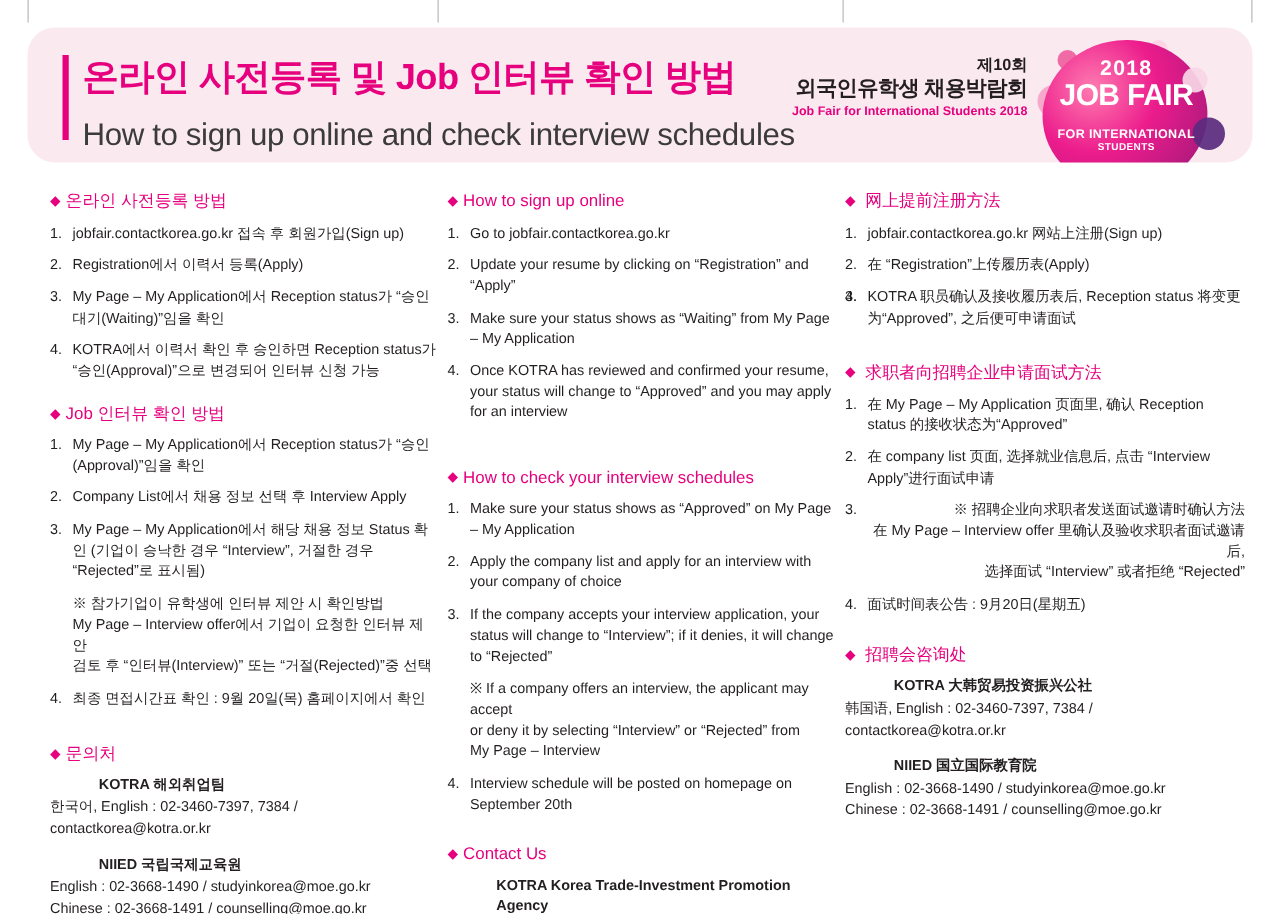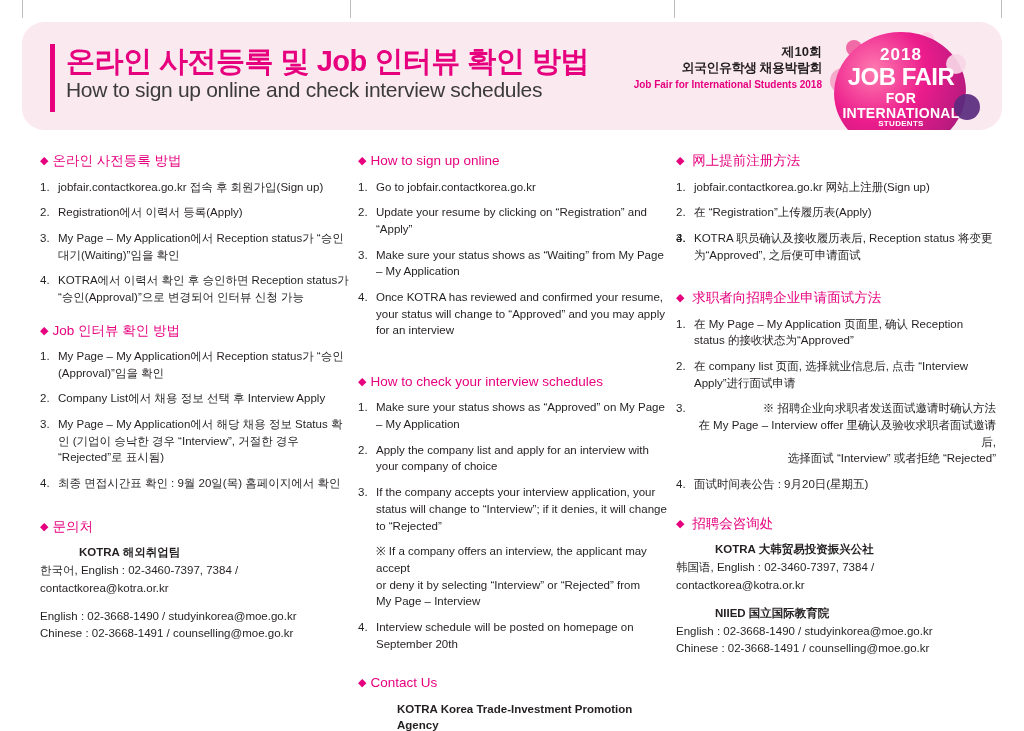--- a/index.html
+++ b/index.html
@@ -58,41 +58,41 @@
     top: 20px;
     font-size: 29px;
     font-weight: bold;
     color: #e6007e;
     letter-spacing: -0.5px;
     white-space: nowrap;
   }
   .banner-title-en {
     position: absolute;
     left: 44px;
-    top: 56px;
-    font-size: 21px;
+    top: 72px;
+    font-size: 25px;
     font-weight: 300;
     color: #3b3b3b;
     letter-spacing: -0.3px;
     white-space: nowrap;
   }
   .banner-right {
     position: absolute;
     right: 180px;
     top: 22px;
     text-align: right;
     line-height: 1.25;
   }
   .br-line1 {
     font-size: 13px;
     color: #231f20;
     font-weight: bold;
   }
   .br-line2 {
-    font-size: 13px;
+    font-size: 17px;
     color: #231f20;
     font-weight: bold;
     letter-spacing: -0.5px;
   }
   .br-line3 {
     font-size: 10px;
     color: #e6007e;
     font-weight: bold;
     margin-top: 2px;
   }
@@ -148,24 +148,24 @@
     font-size: 17px;
     font-weight: bold;
     letter-spacing: 1px;
   }
   .lt-main {
     font-size: 24px;
     font-weight: bold;
     letter-spacing: -0.5px;
   }
   .lt-sub1 {
-    font-size: 14px;
+    font-size: 10px;
     font-weight: bold;
     letter-spacing: 0.3px;
-    margin-top: 2px;
+    margin-top: 14px;
   }
   .lt-sub2 {
     font-size: 8px;
     font-weight: bold;
     letter-spacing: 0.3px;
   }
   
   .columns {
     position: absolute;
     top: 152px;
@@ -295,34 +295,38 @@
 
       <div class="sec">
         <div class="sec-head">
           <span class="dia">◆</span><span>Job 인터뷰 확인 방법</span>
         </div>
         <ol class="steps">
           <li><span class="num">1.</span><span>My Page – My Application에서 Reception status가 “승인(Approval)”임을 확인</span></li>
           <li><span class="num">2.</span><span>Company List에서 채용 정보 선택 후 Interview Apply</span></li>
           <li><span class="num">3.</span><span>My Page – My Application에서 해당 채용 정보 Status 확인 (기업이 승낙한 경우 “Interview”, 거절한 경우 “Rejected”로 표시됨)</span></li>
         </ol>
+        <div class="note" style="white-space: pre-line;">※ 참가기업이 유학생에 인터뷰 제안 시 확인방법
+    My Page – Interview offer에서 기업이 요청한 인터뷰 제안
+    검토 후 “인터뷰(Interview)” 또는 “거절(Rejected)”중 선택</div>
         <ol class="steps">
           <li><span class="num">4.</span><span>최종 면접시간표 확인 : 9월 20일(목) 홈페이지에서 확인</span></li>
         </ol>
       </div>
 
       <div class="sec contact" style="margin-top:26px;">
         <div class="sec-head">
           <span class="dia">◆</span><span>문의처</span>
         </div>
         <div class="c-block">
           <div class="c-org">KOTRA 해외취업팀</div>
           <div class="c-line">한국어, English : 02-3460-7397, 7384 / contactkorea@kotra.or.kr</div>
         </div>
         <div class="c-block">
+          <div class="c-org">NIIED 국립국제교육원</div>
           <div class="c-line">English : 02-3668-1490 / studyinkorea@moe.go.kr</div>
           <div class="c-line">Chinese : 02-3668-1491 / counselling@moe.go.kr</div>
         </div>
       </div>
     </div>
 
     <div class="col col-en">
 
       <div class="sec">
         <div class="sec-head">

